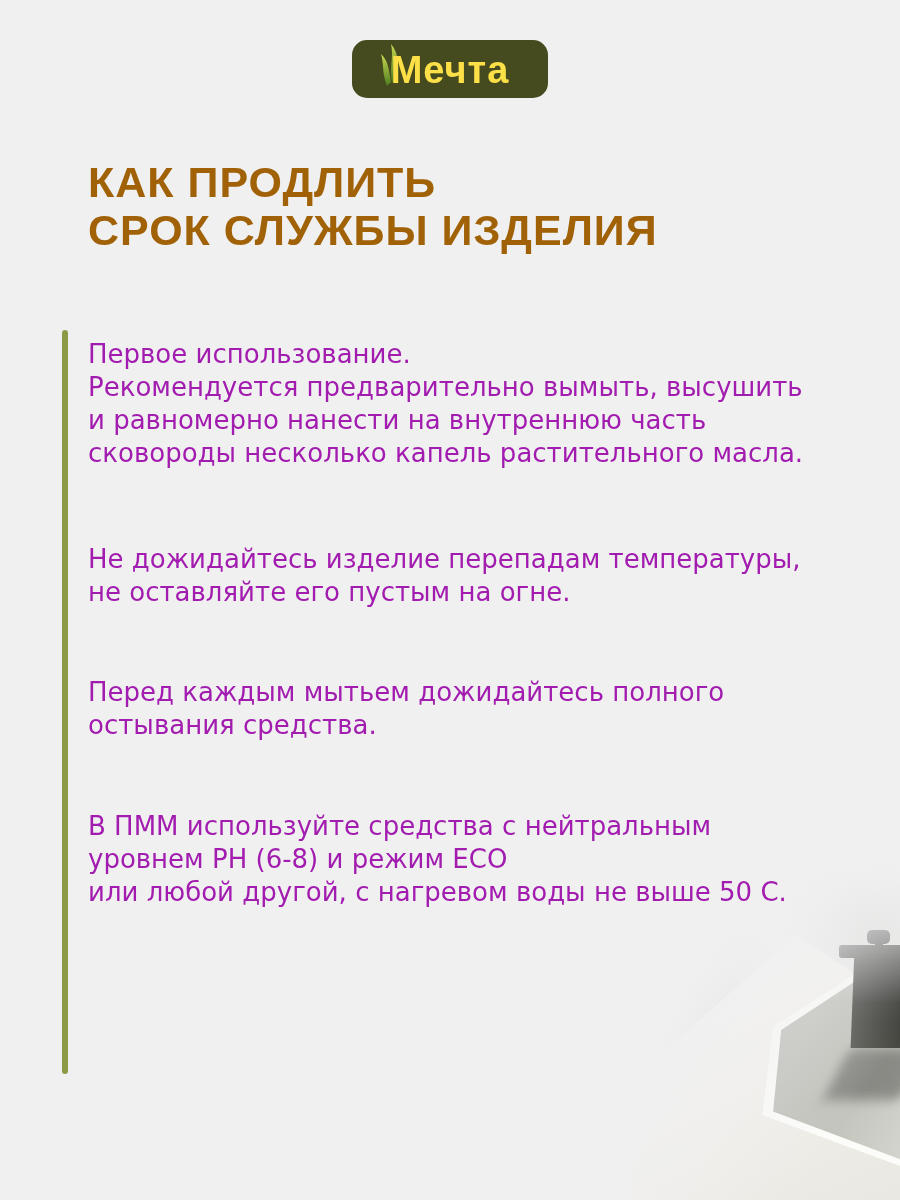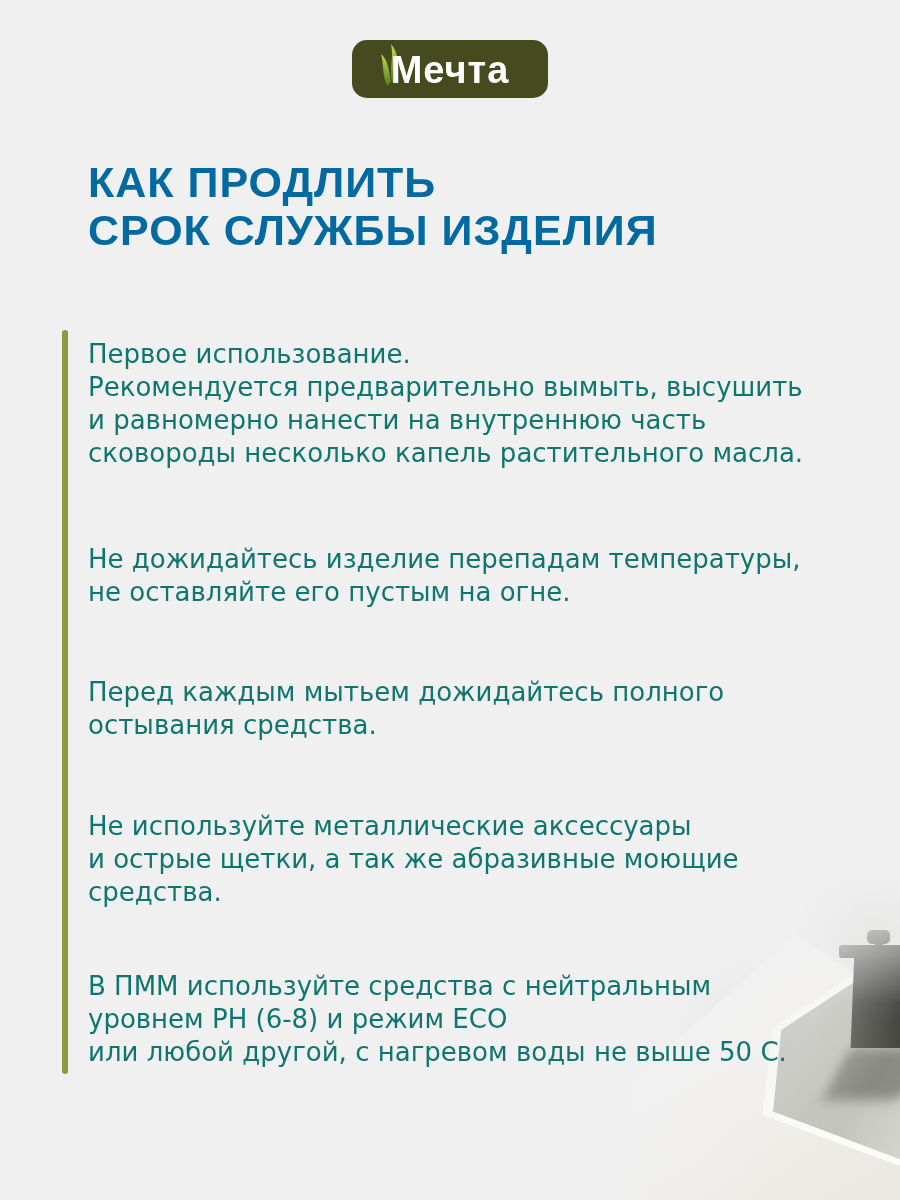--- a/index.html
+++ b/index.html
@@ -41,36 +41,36 @@
   .ph-pot-knob-stem{position:absolute;left:245px;top:82px;width:8px;height:6px;background:#1e1e1b;}
   .ph-fade{position:absolute;inset:0;
     background:linear-gradient(125deg,#f0f0f1 28%,rgba(240,240,241,.6) 52%,rgba(240,240,241,.08) 78%);}
   .ph-fade2{position:absolute;inset:0;
     background:linear-gradient(180deg,#f0f0f1 0%,rgba(240,240,241,0) 42%);}
 
   
   .logo-badge{position:absolute;left:352px;top:40px;width:196px;height:58px;border-radius:15px;
     background:#454b1e;display:flex;align-items:center;justify-content:center;}
   .logo-flame{position:absolute;left:22px;top:2px;z-index:1;}
-  .logo-text{position:relative;z-index:2;color:#ffffff;font-weight:700;font-size:38px;
+  .logo-text{position:relative;z-index:2;color:#fde047;font-weight:700;font-size:38px;
     letter-spacing:1px;line-height:1;padding-top:2px;}
 
   
   .page-title{position:absolute;left:88px;top:158px;margin:0;
     font-size:43px;font-weight:700;line-height:48px;letter-spacing:1px;
-    color:#0369a1;white-space:pre-line;}
+    color:#a16207;white-space:pre-line;}
 
   
   .accent-line{position:absolute;left:62px;top:330px;width:6px;height:744px;
     background:#8c9a46;border-radius:3px;}
 
   
   .content{position:absolute;left:88px;top:338px;width:790px;
     font-family:"DejaVu Sans","Liberation Sans",sans-serif;
-    font-size:26px;line-height:33px;color:#0f766e;}
+    font-size:26px;line-height:33px;color:#a21caf;}
   .content p{margin:0;white-space:pre-line;}
   .content p.p1{margin-bottom:73px;}
   .content p.p2{margin-bottom:67px;}
   .content p.p3{margin-bottom:68px;}
   .content p.p4{margin-bottom:61px;}
 </style>
 </head>
 <body>
 
 <div class="canvas">
@@ -112,21 +112,18 @@
 
   <div class="content">
     <p class="p1">Первое использование.
 Рекомендуется предварительно вымыть, высушить
 и равномерно нанести на внутреннюю часть
 сковороды несколько капель растительного масла.</p>
     <p class="p2">Не дожидайтесь изделие перепадам температуры,
 не оставляйте его пустым на огне.</p>
     <p class="p3">Перед каждым мытьем дожидайтесь полного
 остывания средства.</p>
-    <p class="p4">Не используйте металлические аксессуары
-и острые щетки, а так же абразивные моющие
-средства.</p>
     <p class="p5">В ПММ используйте средства с нейтральным
 уровнем PH (6-8) и режим ECO
 или любой другой, с нагревом воды не выше 50 С.</p>
   </div>
 
 </div>
 
 </body></html>

